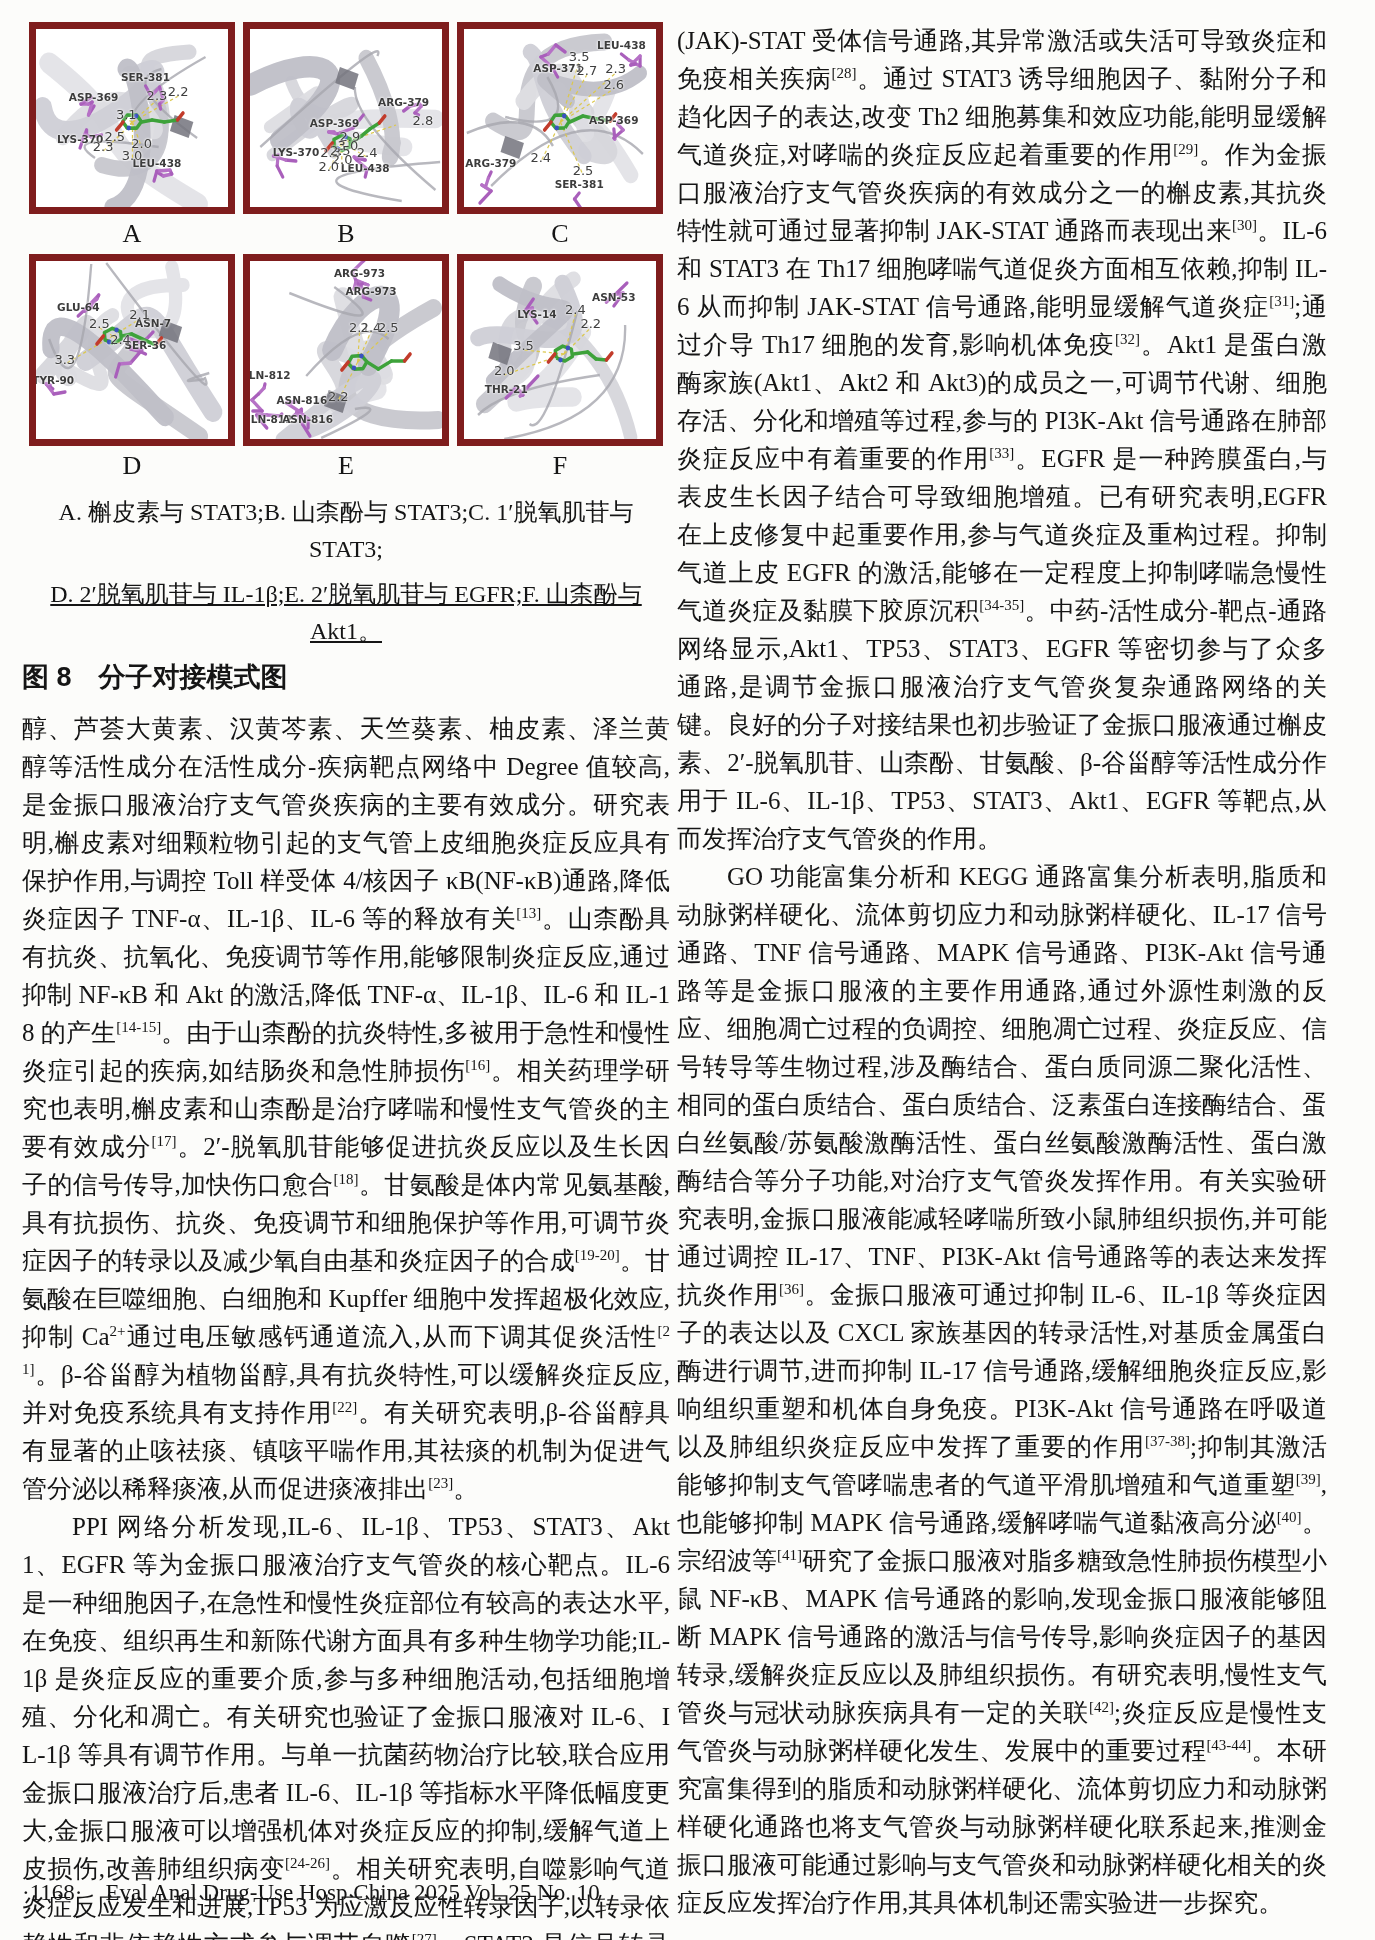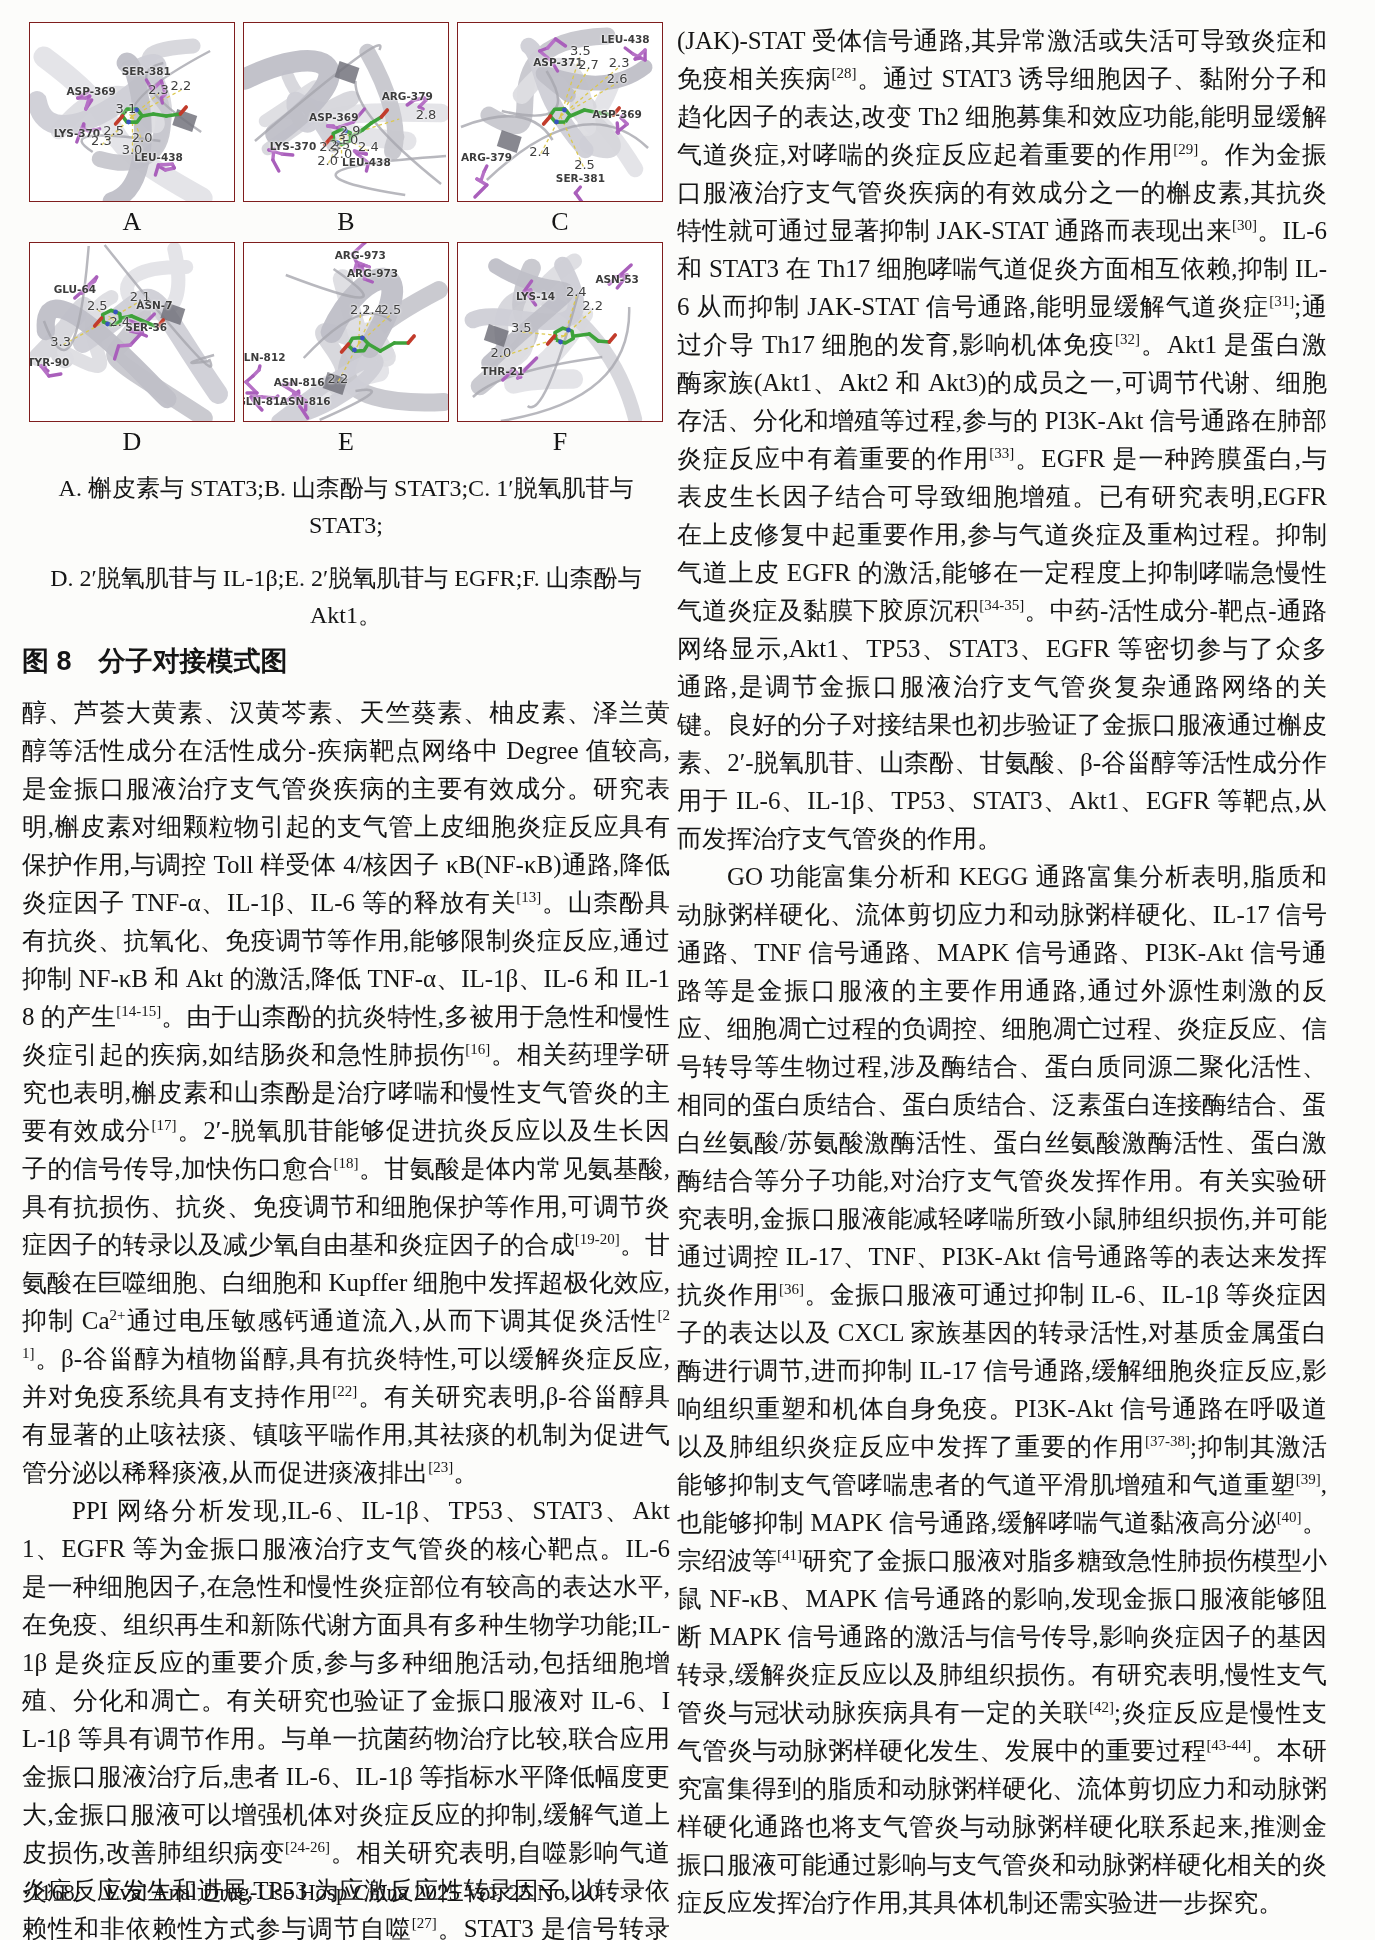--- a/index.html
+++ b/index.html
@@ -7,31 +7,31 @@
         overflow:hidden;color:#151515;font-family:"Liberation Serif","DejaVu Serif",serif;}
   .col-left{position:absolute;left:22px;top:22px;width:648px;}
   .col-right{position:absolute;left:677px;top:22px;width:650px;}
   .body-para{font-size:25px;line-height:38px;text-align:justify;margin:0;
              word-break:break-all;overflow-wrap:anywhere;}
   .body-para.indent{text-indent:2em;}
   .body-para sup{font-size:0.60em;line-height:0;}
   figure{margin:0;padding:0;}
   .panel-grid{display:grid;grid-template-columns:repeat(3,1fr);column-gap:8px;padding:0 7px;}
   .panel-cell{display:flex;flex-direction:column;}
-  .panel{position:relative;height:178px;border:1px solid #7f1d1d;background:#ffffff;overflow:hidden;}
+  .panel{position:relative;height:178px;border:7px solid #7f1d1d;background:#ffffff;overflow:hidden;}
   .panel svg{position:absolute;left:0;top:0;width:100%;height:100%;}
   .panel-letter{text-align:center;font-size:26px;height:40px;line-height:40px;}
   .res-label{position:absolute;transform:translate(-50%,-50%);font-family:"DejaVu Sans",sans-serif;
              font-size:10.5px;font-weight:bold;color:#3c3c3c;white-space:nowrap;
              text-shadow:0 0 3px #fff,0 0 2px #fff;z-index:3;}
   .dist-label{position:absolute;transform:translate(-50%,-50%);font-family:"DejaVu Sans",sans-serif;
              font-size:13px;color:#3f3f3f;white-space:nowrap;
              text-shadow:0 0 3px #fff,0 0 2px #fff;z-index:3;}
   .caption{font-size:24px;text-align:center;line-height:37px;margin-top:8px;}
-  .caption + .caption{margin-top:16px;}
+  .caption + .caption{margin-top:8px;text-decoration:underline;}
   .fig-title{font-family:"Liberation Sans","DejaVu Sans",sans-serif;font-weight:700;
              font-size:27px;line-height:46px;margin:4px 0 10px 0;}
   .footer{position:absolute;left:22px;top:1876px;width:1334px;display:flex;
           justify-content:space-between;font-size:23px;line-height:34px;}
 </style>
 </head>
 <body>
 
 <div class="page">
 

